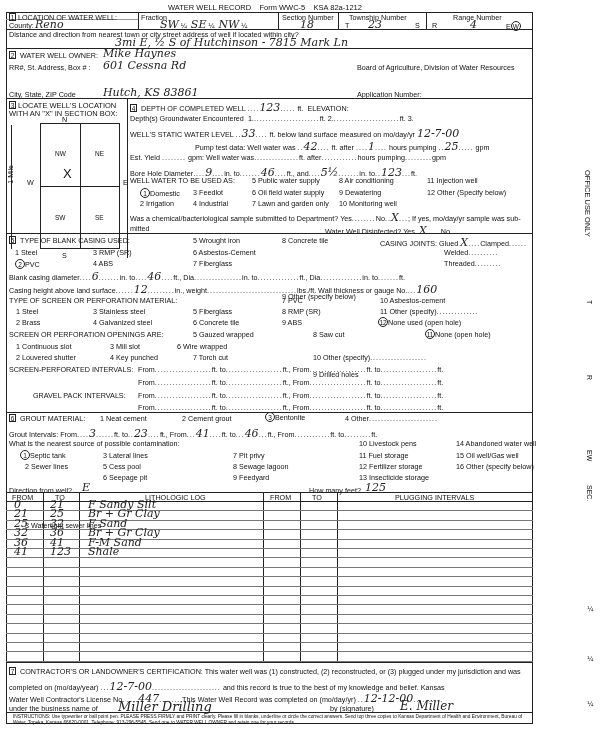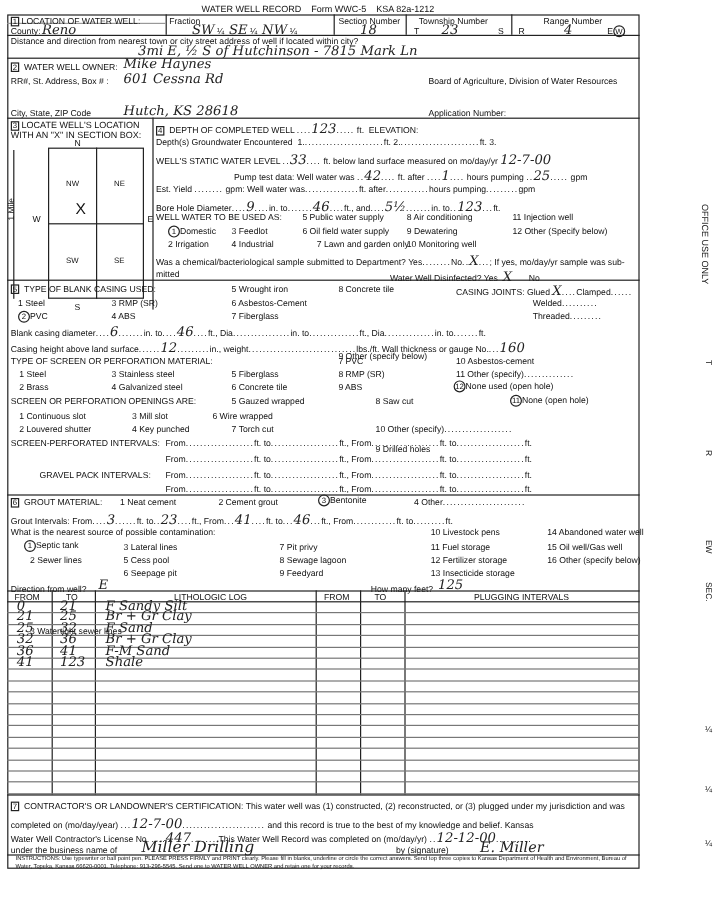--- a/index.html
+++ b/index.html
@@ -53,21 +53,21 @@
 <div class="abs" style="left:9px;top:30px;">Distance and direction from nearest town or city street address of well if located within city?</div>
 <div class="abs hw" style="left:115px;top:36px;">3mi E, ½ S of Hutchinson - 7815 Mark Ln</div>
 <div class="hl" style="left:6px;top:48px;width:527px;"></div>
 
 <div class="abs" style="left:9px;top:51px;"><span class="num">2</span>&nbsp;<span>WATER WELL OWNER:</span></div>
 <div class="abs hw" style="left:103px;top:47px;">Mike Haynes</div>
 <div class="abs" style="left:9px;top:63px;">RR#, St. Address, Box # :</div>
 <div class="abs hw" style="left:103px;top:59px;">601 Cessna Rd</div>
 <div class="abs" style="left:357px;top:63px;">Board of Agriculture, Division of Water Resources</div>
 <div class="abs" style="left:9px;top:90px;">City, State, ZIP Code</div>
-<div class="abs hw" style="left:103px;top:86px;">Hutch, KS 28618</div>
+<div class="abs hw" style="left:103px;top:86px;">Hutch, KS 83861</div>
 <div class="abs" style="left:357px;top:90px;">Application Number:</div>
 <div class="hl" style="left:6px;top:98px;width:527px;"></div>
 
 <div class="vl" style="left:127px;top:98px;height:160px;"></div>
 <div class="abs" style="left:9px;top:101px;font-size:7.5px;white-space:normal;width:118px;line-height:8px;"><span class="num">3</span><span>LOCATE WELL'S LOCATION WITH AN "X" IN SECTION BOX:</span></div>
 <div class="abs" style="left:62px;top:115px;">N</div>
 <div class="abs" style="left:62px;top:251px;">S</div>
 <div class="abs" style="left:27px;top:178px;">W</div>
 <div class="abs" style="left:123px;top:178px;">E</div>
 <div class="vert" style="left:7px;top:165px;transform:rotate(180deg);">1 Mile</div>
@@ -87,21 +87,21 @@
 <div class="abs" style="left:195px;top:140px;"><span>Pump test data:  Well water was</span> <span class="dots">..</span><span class="hw">42</span><span class="dots">....</span> <span>ft. after</span> <span class="dots">....</span><span class="hw">1</span><span class="dots">....</span> <span>hours pumping</span> <span class="dots">..</span><span class="hw">25</span><span class="dots">.....</span> <span>gpm</span></div>
 <div class="abs" style="left:130px;top:153px;"><span>Est. Yield</span> <span class="dots">........</span> <span>gpm:  Well water was</span><span class="dots">...............</span><span>ft. after</span><span class="dots">............</span><span>hours pumping</span><span class="dots">.........</span><span>gpm</span></div>
 <div class="abs" style="left:130px;top:166px;"><span>Bore Hole Diameter</span><span class="dots">....</span><span class="hw">9</span><span class="dots">....</span><span>in. to</span><span class="dots">.......</span><span class="hw">46</span><span class="dots">....</span><span>ft., and</span><span class="dots">....</span><span class="hw">5½</span><span class="dots">.......</span><span>in. to</span><span class="dots">..</span><span class="hw">123</span><span class="dots">...</span><span>ft.</span></div>
 <div class="abs" style="left:130px;top:176px;">WELL WATER TO BE USED AS:</div>
 <div class="abs" style="left:140px;top:188px;"><span class="circ">1</span><span>Domestic</span></div>
 <div class="abs" style="left:140px;top:199px;">2 Irrigation</div>
 <div class="abs" style="left:193px;top:188px;">3 Feedlot</div>
 <div class="abs" style="left:193px;top:199px;">4 Industrial</div>
 <div class="abs" style="left:252px;top:176px;">5 Public water supply</div>
 <div class="abs" style="left:252px;top:188px;">6 Oil field water supply</div>
-<div class="abs" style="left:264px;top:199px;">7 Lawn and garden only</div>
+<div class="abs" style="left:252px;top:199px;">7 Lawn and garden only</div>
 <div class="abs" style="left:339px;top:176px;">8 Air conditioning</div>
 <div class="abs" style="left:339px;top:188px;">9 Dewatering</div>
 <div class="abs" style="left:339px;top:199px;">10 Monitoring well</div>
 <div class="abs" style="left:427px;top:176px;">11 Injection well</div>
 <div class="abs" style="left:427px;top:188px;">12 Other (Specify below)</div>
 <div class="abs" style="left:130px;top:211px;"><span>Was a chemical/bacteriological sample submitted to Department? Yes</span><span class="dots">........</span><span>No</span><span class="dots">..</span><span class="hw">X</span><span class="dots">...</span><span>; If yes, mo/day/yr sample was sub-</span></div>
 <div class="abs" style="left:130px;top:224px;">mitted</div>
 <div class="abs" style="left:325px;top:224px;"><span>Water Well Disinfected?  Yes</span>&nbsp;&nbsp;<span class="hw">X</span>&nbsp;&nbsp;&nbsp;&nbsp;&nbsp;&nbsp;&nbsp;<span>No</span></div>
 <div class="hl" style="left:6px;top:233px;width:527px;"></div>
 

